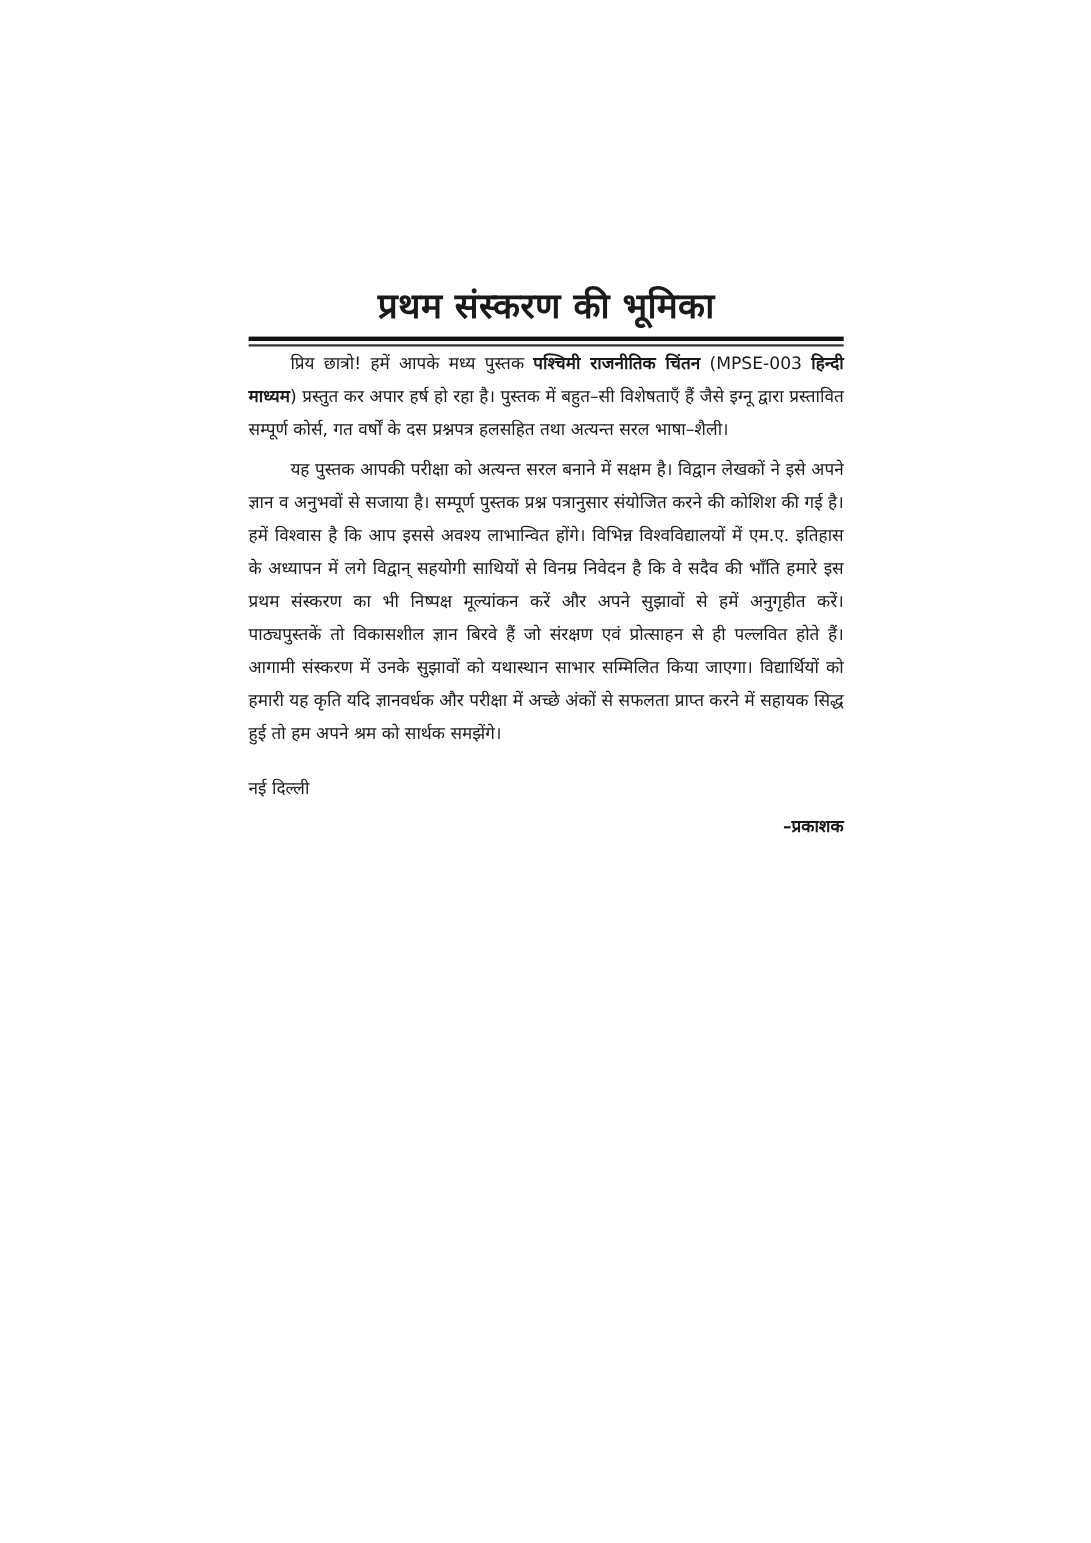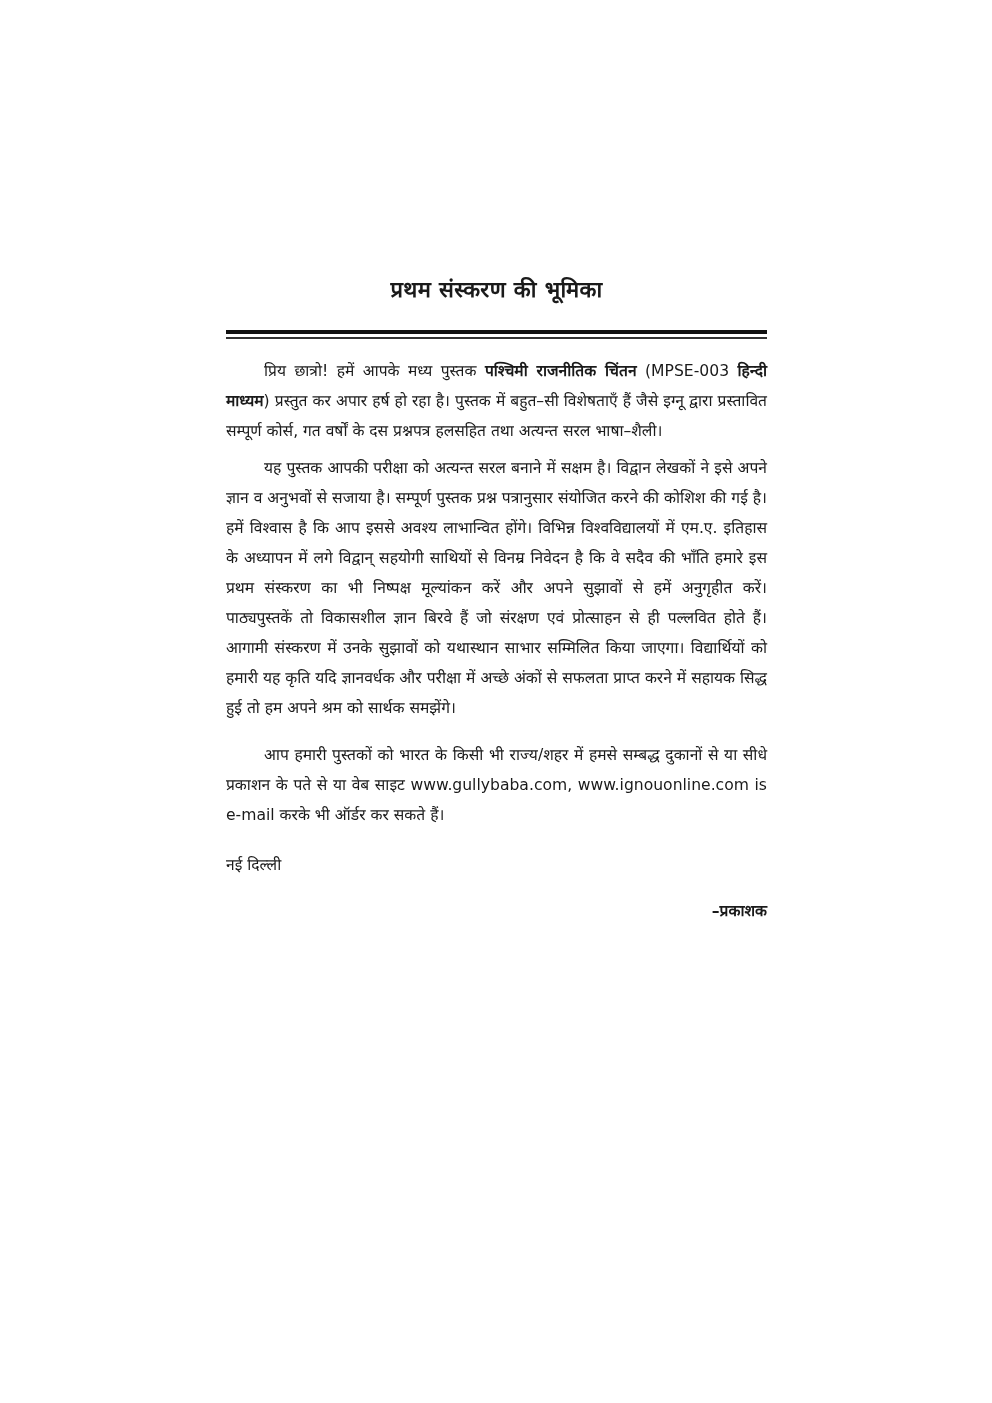--- a/index.html
+++ b/index.html
@@ -2,47 +2,46 @@
 <html><head>
 <meta charset="utf-8">
 <style>
   html, body { margin: 0; padding: 0; }
   body {
     width: 992px; height: 1403px; background: #ffffff; position: relative;
     font-family: "DejaVu Sans", sans-serif; color: #1a1a1a; overflow: hidden;
   }
   .page { position: absolute; left: 226px; top: 250px; width: 541px; }
   .title {
-    text-align: center; font-size: 22px; font-weight: bold; margin: 16px;
+    text-align: center; font-size: 32px; font-weight: bold; margin: 4px;
     height: 48px; line-height: 48px; letter-spacing: 0.3px;
   }
   .rule-thick { margin-top: 3px; height: 4px; background: #111; }
   .rule-thin { margin-top: 3px; height: 1.5px; background: #333; }
   .para {
     font-size: 15.6px; line-height: 30px; text-align: justify;
     text-indent: 38px; margin: 0;
   }
-  .p1 { margin-top: 17px; }
+  .p1 { margin-top: 0; }
   .p2 { margin-top: 7px; }
   .p3 { margin-top: 17px; }
   .p4 { margin-top: 17px; }
   .b { font-weight: bold; }
   .place { font-size: 15.6px; line-height: 30px; margin-top: 20px; }
-  .sign { font-size: 15.6px; font-weight: bold; text-align: right; margin-top: 16px; line-height: 30px; }
+  .sign { font-size: 15.6px; font-weight: bold; text-align: right; margin-top: 4px; line-height: 30px; }
 </style>
 </head>
 <body>
 
 <div class="page">
   <h1 class="title">प्रथम संस्करण की भूमिका</h1>
   <div class="rule-thick"></div>
   <div class="rule-thin"></div>
 
   <p class="para p1"><span>प्रिय छात्रो! हमें आपके मध्य पुस्तक </span><span class="b">पश्चिमी राजनीतिक चिंतन</span><span> (MPSE-003 </span><span class="b">हिन्दी माध्यम</span><span>) प्रस्तुत कर अपार हर्ष हो रहा है। पुस्तक में बहुत–सी विशेषताएँ हैं जैसे इग्नू द्वारा प्रस्तावित सम्पूर्ण कोर्स, गत वर्षों के दस प्रश्नपत्र हलसहित तथा अत्यन्त सरल भाषा–शैली।</span></p>
 
   <p class="para p2">यह पुस्तक आपकी परीक्षा को अत्यन्त सरल बनाने में सक्षम है। विद्वान लेखकों ने इसे अपने ज्ञान व अनुभवों से सजाया है। सम्पूर्ण पुस्तक प्रश्न पत्रानुसार संयोजित करने की कोशिश की गई है। हमें विश्वास है कि आप इससे अवश्य लाभान्वित होंगे। विभिन्न विश्वविद्यालयों में एम.ए. इतिहास के अध्यापन में लगे विद्वान् सहयोगी साथियों से विनम्र निवेदन है कि वे सदैव की भाँति हमारे इस प्रथम संस्करण का भी निष्पक्ष मूल्यांकन करें और अपने सुझावों से हमें अनुगृहीत करें। पाठ्यपुस्तकें तो विकासशील ज्ञान बिरवे हैं जो संरक्षण एवं प्रोत्साहन से ही पल्लवित होते हैं। आगामी संस्करण में उनके सुझावों को यथास्थान साभार सम्मिलित किया जाएगा। विद्यार्थियों को हमारी यह कृति यदि ज्ञानवर्धक और परीक्षा में अच्छे अंकों से सफलता प्राप्त करने में सहायक सिद्ध हुई तो हम अपने श्रम को सार्थक समझेंगे।</p>
 
-  <p class="para p3">आप हमारी पुस्तकों को भारत के किसी भी राज्य/शहर में हमसे सम्बद्ध दुकानों से या सीधे प्रकाशन के पते से या वेब साइट www.gullybaba.com, www.ignouonline.com is e-mail  करके भी ऑर्डर कर सकते हैं।</p>
 
 
   <div class="place">नई दिल्ली</div>
   <div class="sign">–प्रकाशक</div>
 </div>
 
 </body></html>

